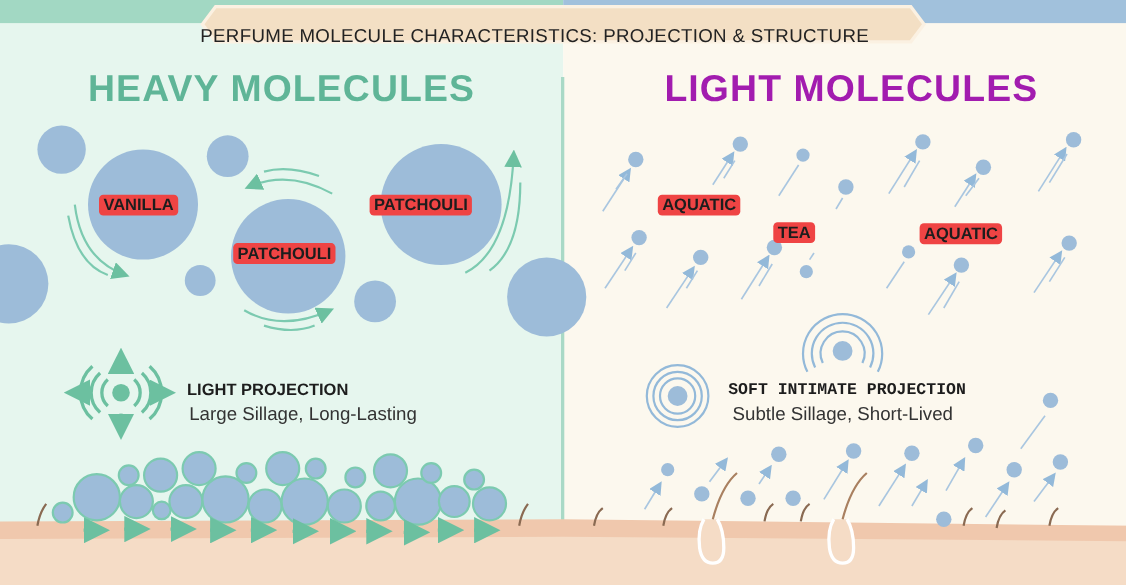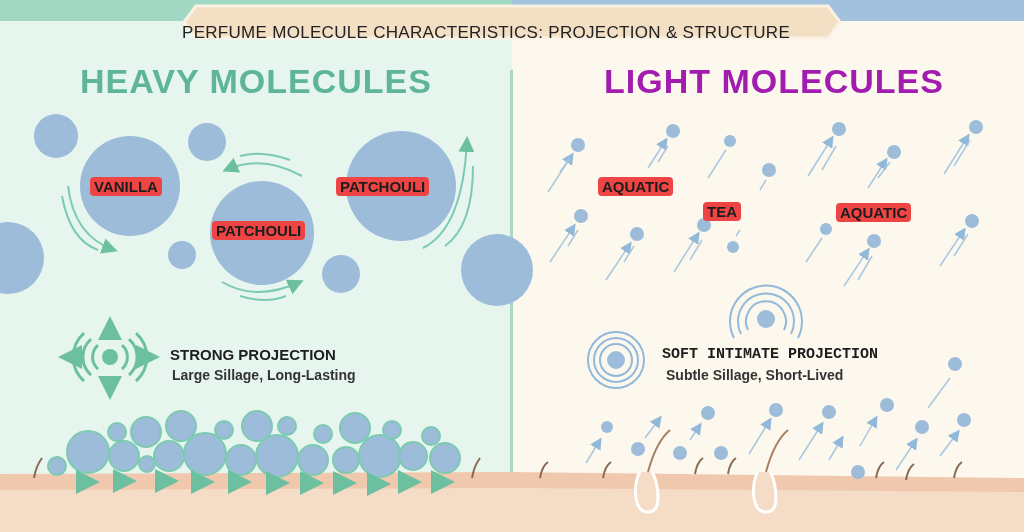--- a/index.html
+++ b/index.html
@@ -13,21 +13,21 @@
   #divider{position:absolute;left:510px;top:70px;width:3px;height:410px;background:#a9d9c6;}
   #banner{position:absolute;left:182px;top:4px;width:660px;height:36px;}
   #banner svg{position:absolute;left:0;top:0;}
   #banner-text{position:absolute;left:0;top:0;width:660px;height:36px;line-height:36px;text-align:left;font-size:17px;color:#222;letter-spacing:.3px;margin-top:11px;}
   .heading{position:absolute;top:62px;font-size:34px;font-weight:bold;letter-spacing:1px;}
   #h-heavy{left:80px;color:#5fb597;text-align:center;}
   #h-light{left:604px;color:#a21caf;}
   svg.art{position:absolute;left:0;top:0;}
   .mlabel{position:absolute;font-size:15px;font-weight:bold;color:#1d1d1d;background:#ef4444;padding:1px 4px;border-radius:4px;}
   .proj-title{position:absolute;font-size:15px;font-weight:bold;color:#1d1d1d;}
-  .proj-sub{position:absolute;font-size:14px;color:#333;font-weight:bold;}
+  .proj-sub{position:absolute;font-size:17px;color:#333;}
 </style>
 </head>
 <body>
 
 <div class="panel" id="left"></div>
 <div class="panel" id="right"></div>
 <div class="topbar" id="tb-left"></div>
 <div class="topbar" id="tb-right"></div>
 <div id="divider"></div>
 
@@ -231,17 +231,17 @@
 <div class="heading" id="h-light">LIGHT MOLECULES</div>
 
 <div class="mlabel" style="left:90px;top:177px;">VANILLA</div>
 <div class="mlabel" style="left:212px;top:221px;text-align:center;">PATCHOULI</div>
 <div class="mlabel" style="left:336px;top:177px;">PATCHOULI</div>
 
 <div class="mlabel" style="left:598px;top:177px;">AQUATIC</div>
 <div class="mlabel" style="left:703px;top:202px;">TEA</div>
 <div class="mlabel" style="left:836px;top:203px;">AQUATIC</div>
 
-<div class="proj-title" style="left:170px;top:346px;">STRONG PROJECTION</div>
+<div class="proj-title" style="left:170px;top:346px;">LIGHT PROJECTION</div>
 <div class="proj-sub" style="left:172px;top:367px;">Large Sillage, Long-Lasting</div>
 
 <div class="proj-title" style="left:662px;top:346px;font-family:Liberation Mono, monospace;">SOFT INTIMATE PROJECTION</div>
 <div class="proj-sub" style="left:666px;top:367px;">Subtle Sillage, Short-Lived</div>
 
 </body></html>

